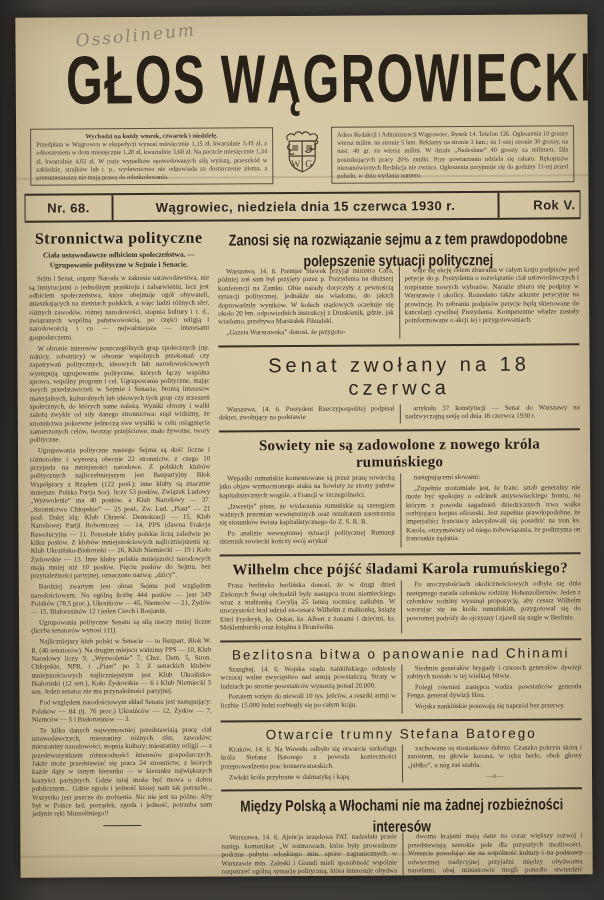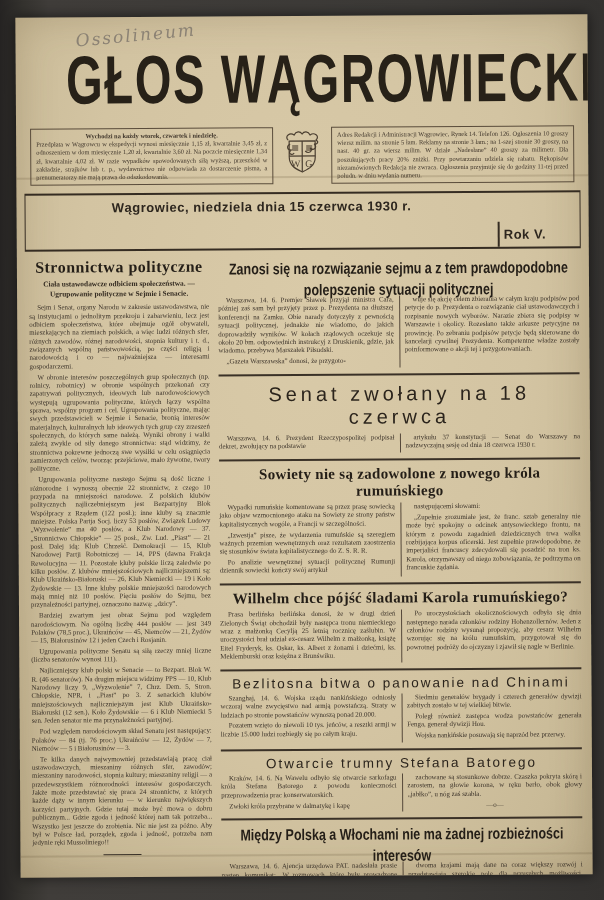--- a/index.html
+++ b/index.html
@@ -37,21 +37,21 @@
   .crest-box{width:48px;display:flex;align-items:center;justify-content:center;}
   .crest-box svg{display:block;}
   .datebar{
     display:flex;align-items:stretch;margin:8px 8px 0 8px;
     border-top:2px solid #352c22;border-bottom:2px solid #352c22;
     border-left:1px solid #352c22;border-right:1px solid #352c22;
     font-family:"Liberation Sans",sans-serif;font-weight:bold;color:#2d261e;
   }
   .datebar .cell{padding:5px 4px;font-size:13px;letter-spacing:0.5px;}
   .datebar .issue{width:78px;text-align:center;border-right:2px solid #352c22;}
-  .datebar .year{width:72px;text-align:left;border-left:2px solid #352c22;margin-top:29px;}
+  .datebar .year{width:72px;text-align:right;border-left:2px solid #352c22;}
   .datebar .date{flex:1;text-align:center;}
   .content{display:flex;gap:9px;padding:6px 10px 0 12px;}
   .col-left{width:180px;flex:none;}
   .col-right{flex:1;min-width:0;}
   .left-title{
     text-align:center;font-size:16px;font-weight:bold;color:#241e17;
     margin:1px 0 3px;letter-spacing:0.5px;
   }
   .left-subtitle{
     text-align:center;font-size:7.4px;font-weight:bold;line-height:1.3;
@@ -109,20 +109,21 @@
           <rect x="26" y="15" width="6" height="6" opacity="0.55"></rect>
         </g>
       </svg>
     </div>
     <div class="infobox">
       <span>Adres Redakcji i Administracji Wągrowiec, Rynek 14. Telefon 126. Ogłoszenia 10 groszy wiersz milim. na stronie 5 łam. Reklamy na stronie 3 łam.; na 1-szej stronie 30 groszy, na nast. 40 gr. za wiersz milim. W dziale „Nadesłane” 40 groszy za milimetr. Dla poszukujących pracy 20% zniżki. Przy powtarzaniu udziela się rabatu. Rękopisów niezamówionych Redakcja nie zwraca. Ogłoszenia przyjmuje się do godziny 11-tej przed połudn. w dniu wydania numeru.</span>
     </div>
   </div>
 
   <div class="datebar">
+    <div class="cell issue">Nr. 68.</div>
     <div class="cell date">Wągrowiec, niedziela dnia 15 czerwca 1930 r.</div>
     <div class="cell year">Rok V.</div>
   </div>
 
   <div class="content">
     <div class="col-left">
       <h2 class="left-title">Stronnictwa polityczne</h2>
       <div class="left-subtitle">Ciała ustawodawcze odbiciem społeczeństwa. — Ugrupowanie polityczne w Sejmie i Senacie.</div>
       <div id="left-paras">
           <p class="para">Sejm i Senat, organy Narodu w zakresie ustawodawstwa, nie są instytucjami o jednolitym przekroju i zabarwieniu, lecz jest odbiciem społeczeństwa, które obejmuje ogół obywateli, mieszkających na ziemiach polskich, a więc ludzi różnych sfer, różnych zawodów, różnej narodowości, stopnia kultury i t. d., związanych wspólną państwowością, po części religją i narodowością i co — najważniejsza — interesami gospodarczemi.</p>

